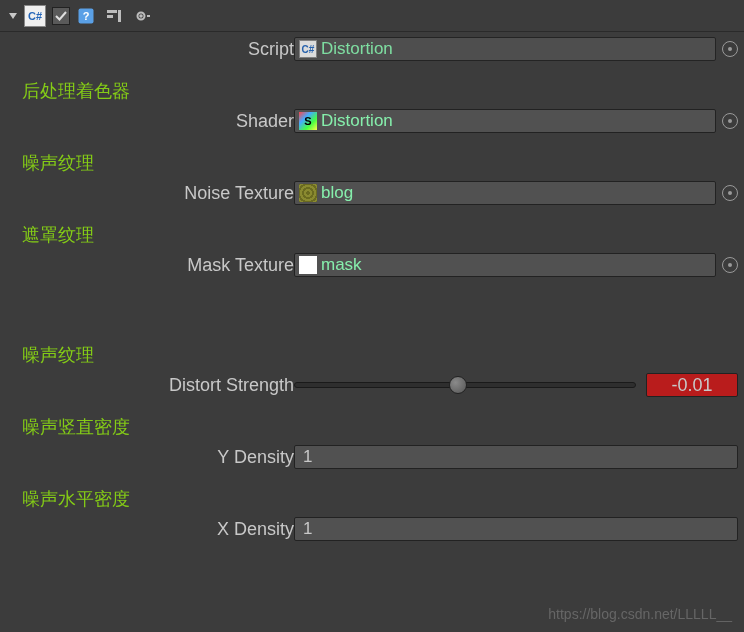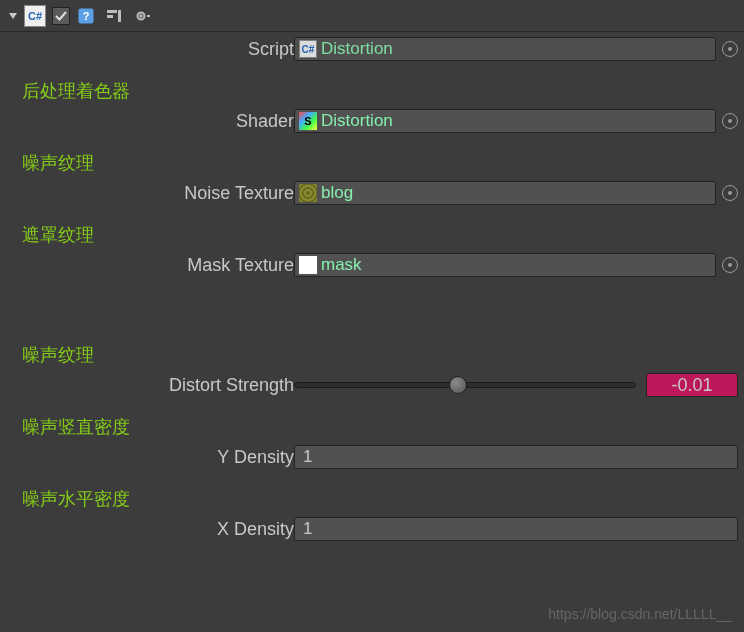--- a/index.html
+++ b/index.html
@@ -169,21 +169,21 @@
     top:50%;
     transform:translate(-50%,-50%);
     width:18px;height:18px;
     background:radial-gradient(circle at 35% 35%, #8a8a8a,#555);
     border:1px solid #222;
     border-radius:50%;
   }
   .num-field{
     width: 92px;
     height: 24px;
-    background:#be185d;
+    background:#b91c1c;
     border:1px solid #222;
     border-radius:2px;
     color:#c8c8c8;
     font-size:18px;
     text-align:center;
     display:flex;align-items:center;justify-content:center;
     flex-shrink:0;
   }
   .num-input{
     flex:1;

